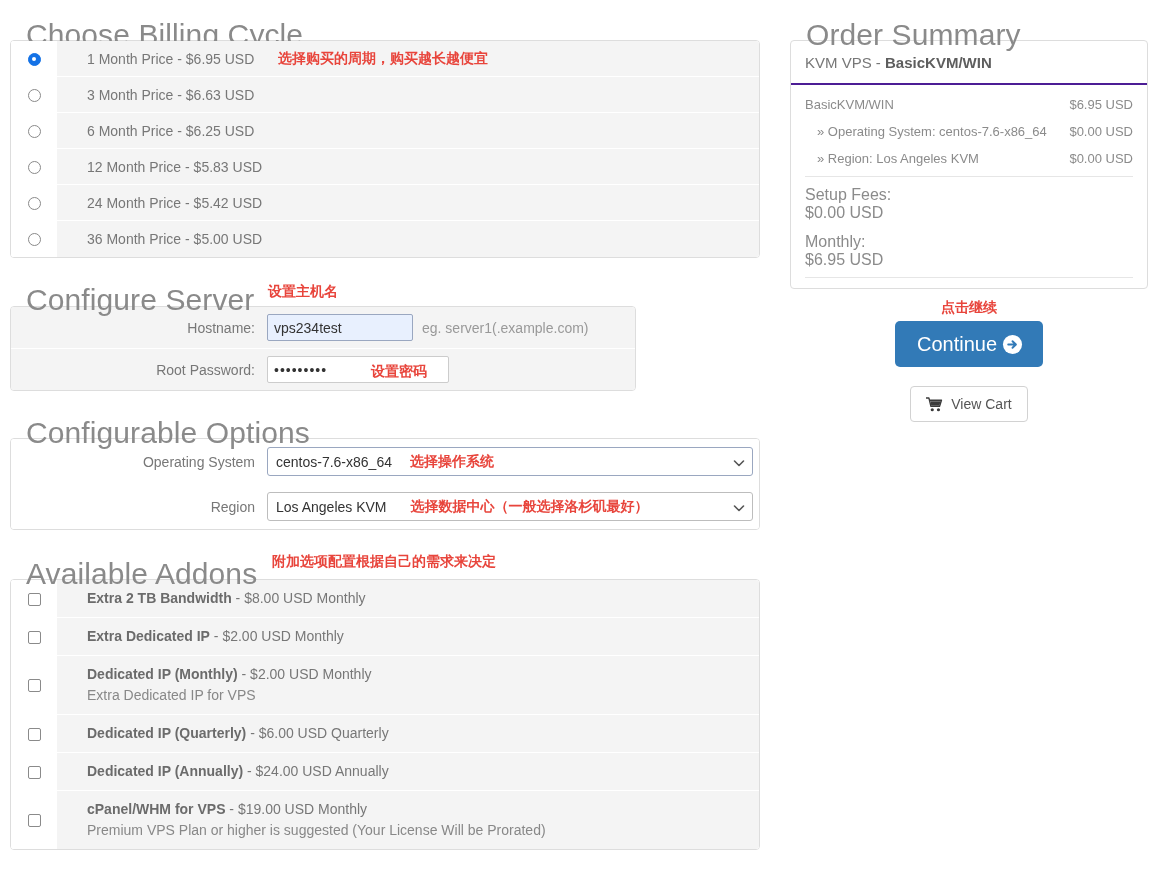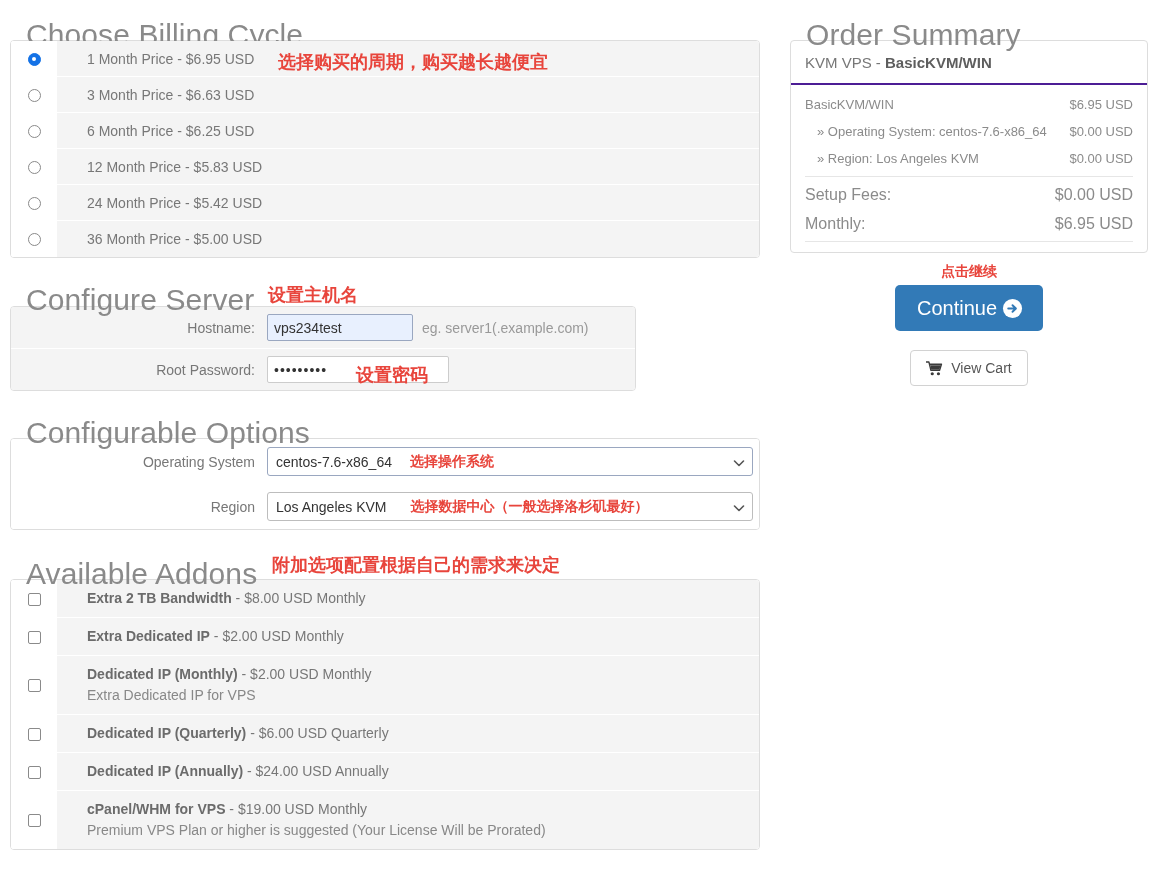--- a/index.html
+++ b/index.html
@@ -62,21 +62,21 @@
     color: #e8453c;
     font-family: "DejaVu Sans", sans-serif;
     font-size: 14px;
     font-weight: 700;
     white-space: nowrap;
   }
   .zh-abs {
     position: absolute;
     color: #e8453c;
     font-family: "DejaVu Sans", sans-serif;
-    font-size: 18px;
+    font-size: 14px;
     font-weight: 700;
     white-space: nowrap;
     z-index: 5;
     pointer-events: none;
   }
 
   
   .panel {
     border: 1px solid #dddddd;
     border-radius: 4px;
@@ -322,20 +322,21 @@
     border-top: 1px solid #e6e6e6;
     margin: 4px 0 2px 0;
   }
   .sum-total-line {
     display: flex;
     justify-content: space-between;
     align-items: baseline;
     padding: 7px 0 4px 0;
     font-size: 16px;
     color: #8b8b8b;
+    flex-direction: column;
   }
   .sum-total-line .lbl { font-size: 16px; }
   .sum-total-line .amt { font-size: 16px; }
   .sum-grand {
     text-align: right;
     padding: 8px 0 4px 0;
     font-size: 15px;
     color: #8b8b8b;
   }
   .sum-grand b { color: #555555; font-weight: 700; }
@@ -447,21 +448,21 @@
         <span class="cs-label">Hostname:</span>
         <span class="cs-field">
           <input type="text" class="txt" id="hostname-input" value="vps234test" style="">
           <span class="help-text">eg. server1(.example.com)</span>
         </span>
       </div>
       <div class="cs-row">
         <span class="cs-label">Root Password:</span>
         <span class="cs-field" style="position:relative;">
           <input type="text" class="txt" id="rootpw-input" value="•••••••••" style="">
-          <span class="zh-abs" style="left:89px; top:7px;">设置密码</span>
+          <span class="zh-abs" style="left:104px; top:7px;">设置密码</span>
         </span>
       </div>
     </div>
 
     <div class="title-row" style="margin-top:9px;">
       <h2 class="section-title">Configurable Options</h2>
     </div>
 
     <div class="panel" id="cfgopt-panel">
       <div class="co-row">

